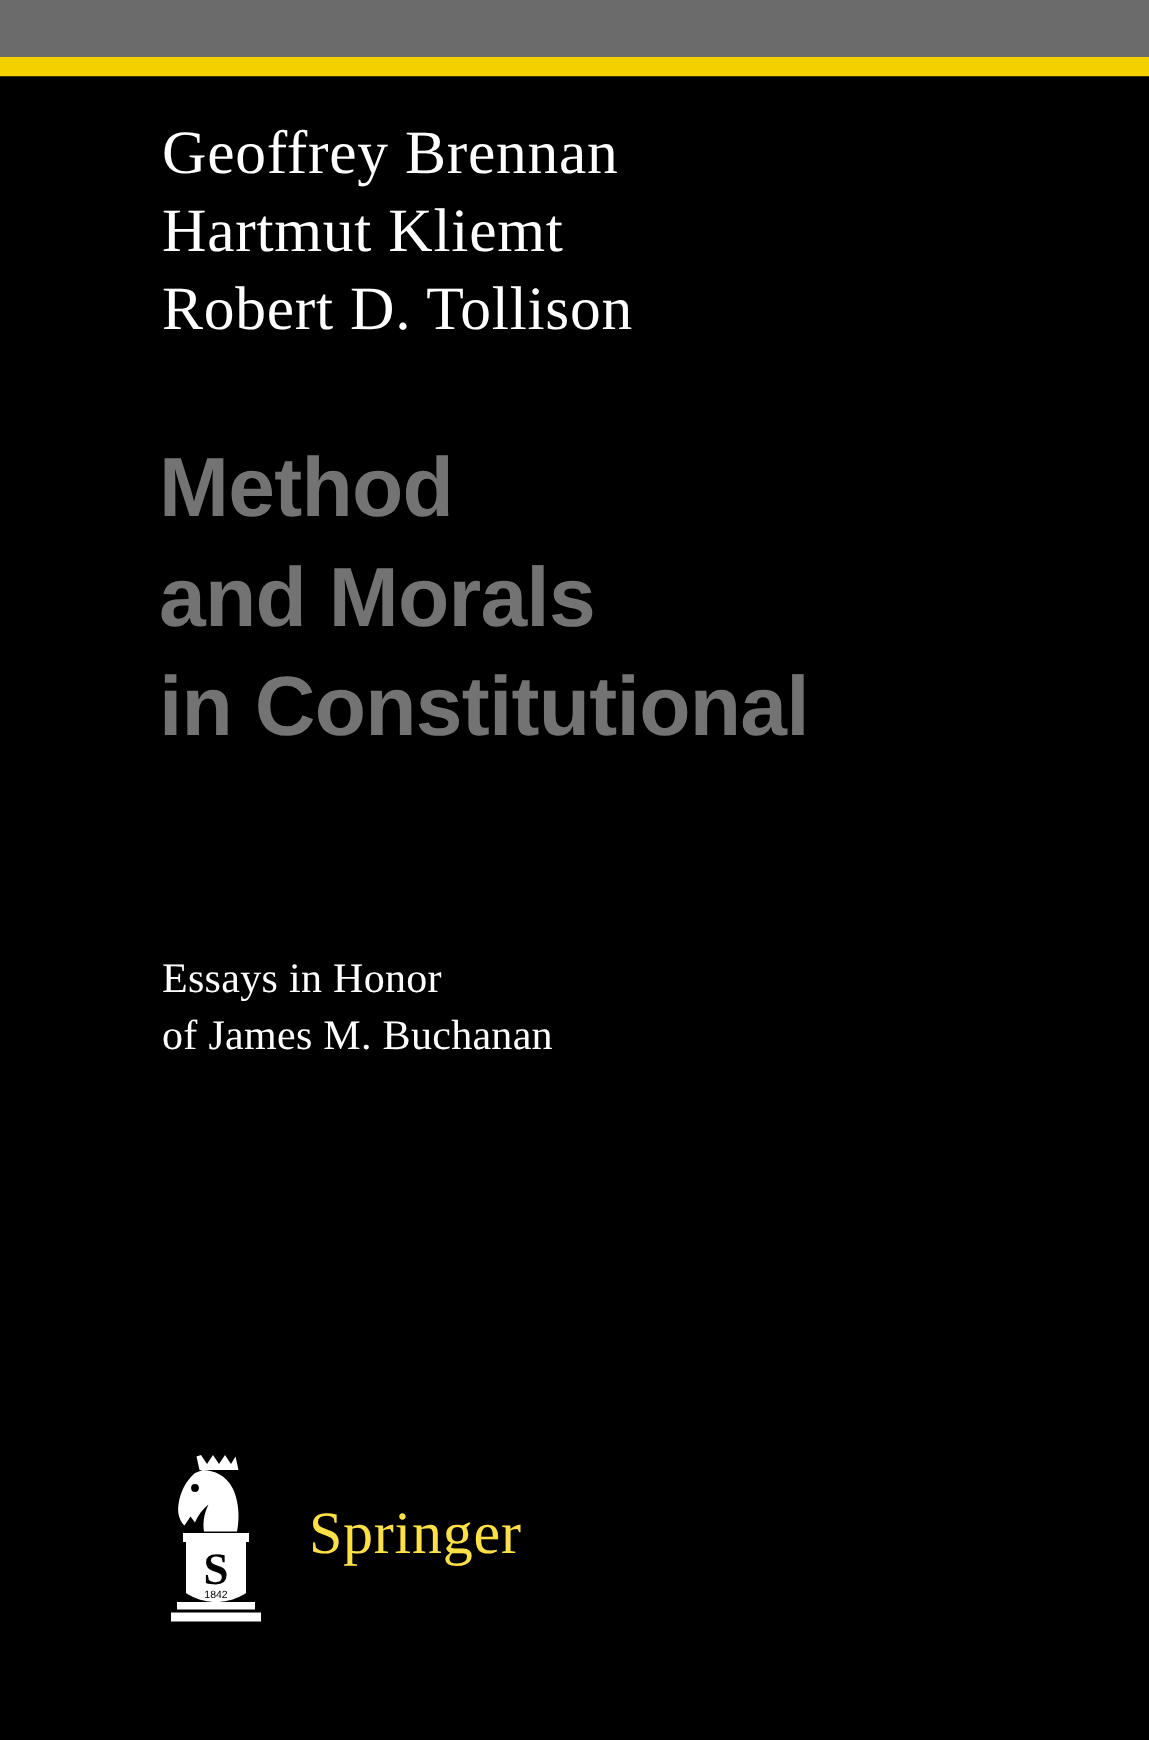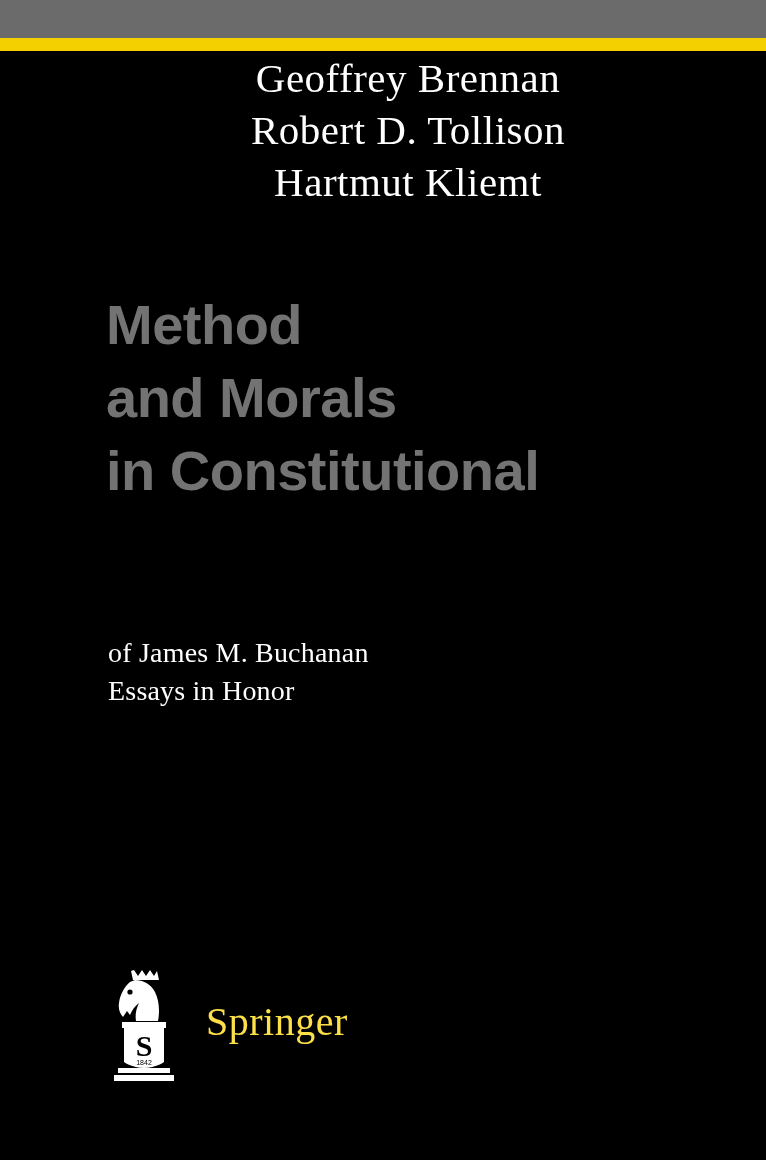--- a/index.html
+++ b/index.html
@@ -40,23 +40,22 @@
     left: 0;
     width: 766px;
     height: 6px;
     background: #000000;
   }
 
   
   .editors {
     position: absolute;
     left: 108px;
-    top: 52px;
+    top: 75px;
     width: 600px;
-    text-align: center;
   }
   .editor-name {
     color: #ffffff;
     font-family: "Liberation Serif", serif;
     font-size: 41px;
     line-height: 52px;
     letter-spacing: 0.5px;
     font-weight: 400;
     white-space: nowrap;
   }
@@ -128,33 +127,33 @@
 <body>
 
 <div class="cover">
 
   <div class="band-gray"></div>
   <div class="band-yellow"></div>
   <div class="band-black-gap"></div>
 
   <div class="editors">
     <div class="editor-name">Geoffrey Brennan</div>
+    <div class="editor-name">Hartmut Kliemt</div>
     <div class="editor-name">Robert D. Tollison</div>
-    <div class="editor-name">Hartmut Kliemt</div>
   </div>
 
   <div class="title-block">
     <div class="title-line">Method</div>
     <div class="title-line">and Morals</div>
     <div class="title-line">in Constitutional</div>
   </div>
 
   <div class="subtitle-block">
+    <div class="subtitle-line">Essays in Honor</div>
     <div class="subtitle-line">of James M. Buchanan</div>
-    <div class="subtitle-line">Essays in Honor</div>
   </div>
 
   <div class="publisher">
     <div class="logo">
       <svg viewBox="0 0 88 118" width="88" height="118" xmlns="http://www.w3.org/2000/svg">
 
         <g fill="#ffffff">
 
           <path d="M34 6 l4 6 l4 -6 l4 6 l4 -6 l4 6 l3 -5 l2 9 l-26 0 l-2 -9 z"></path>
 

